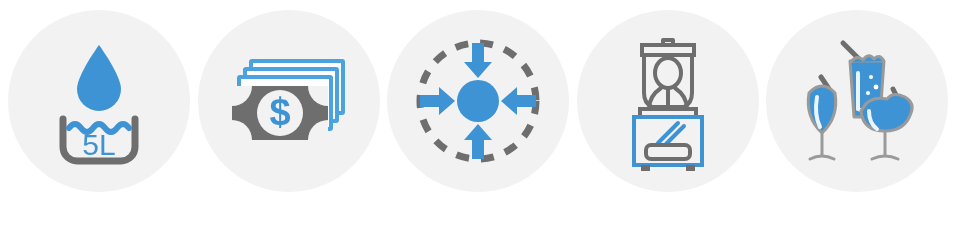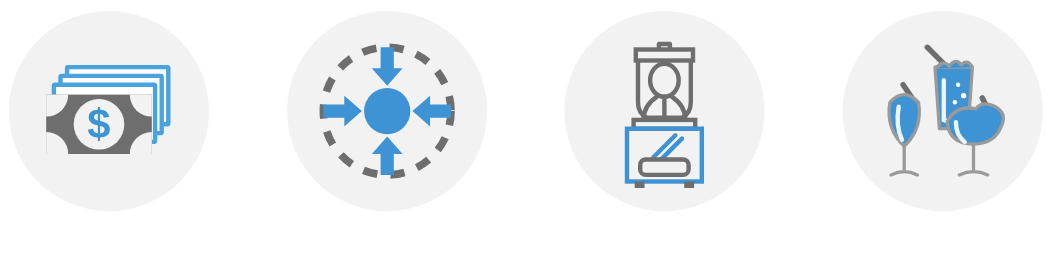--- a/index.html
+++ b/index.html
@@ -40,20 +40,34 @@
     overflow:hidden;
     clip:rect(0 0 0 0);
     white-space:nowrap;
   }
 </style>
 </head>
 <body>
 
 <div class="feature-strip">
 
+  <div class="feature-item">
+    <span class="sr-label">5 litre tank capacity</span>
+    <div class="icon-wrap">
+      <svg width="140" height="140" viewBox="0 0 140 140" aria-hidden="true">
+
+        <path d="M70 14 C70 14 48 44 48 58 a22 22 0 0 0 44 0 C92 44 70 14 70 14 Z" fill="#3d93d4"></path>
+
+        <path d="M34 88 L34 116 a14 14 0 0 0 14 14 L92 130 a14 14 0 0 0 14 -14 L106 88" fill="none" stroke="#6e6e6e" stroke-width="7" stroke-linecap="round"></path>
+
+        <path d="M40 97 q6 -8 12 0 q6 8 12 0 q6 -8 12 0 q6 8 12 0 q6 -8 12 0" fill="none" stroke="#3d93d4" stroke-width="6" stroke-linecap="round" stroke-linejoin="round"></path>
+        <text x="70" y="124" text-anchor="middle" font-family="'Liberation Sans',sans-serif" font-size="30" font-weight="400" fill="#3d93d4">5L</text>
+      </svg>
+    </div>
+  </div>
 
   <div class="feature-item">
     <span class="sr-label">Low cost / profit</span>
     <div class="icon-wrap">
       <svg width="140" height="140" viewBox="0 0 140 140" aria-hidden="true">
 
         <rect x="32" y="30" width="92" height="52" rx="1" fill="#ffffff" stroke="#4aa3de" stroke-width="4"></rect>
         <rect x="26" y="38" width="92" height="52" rx="1" fill="#ffffff" stroke="#4aa3de" stroke-width="4"></rect>
         <rect x="20" y="46" width="92" height="52" rx="1" fill="#ffffff" stroke="#4aa3de" stroke-width="4"></rect>
 

